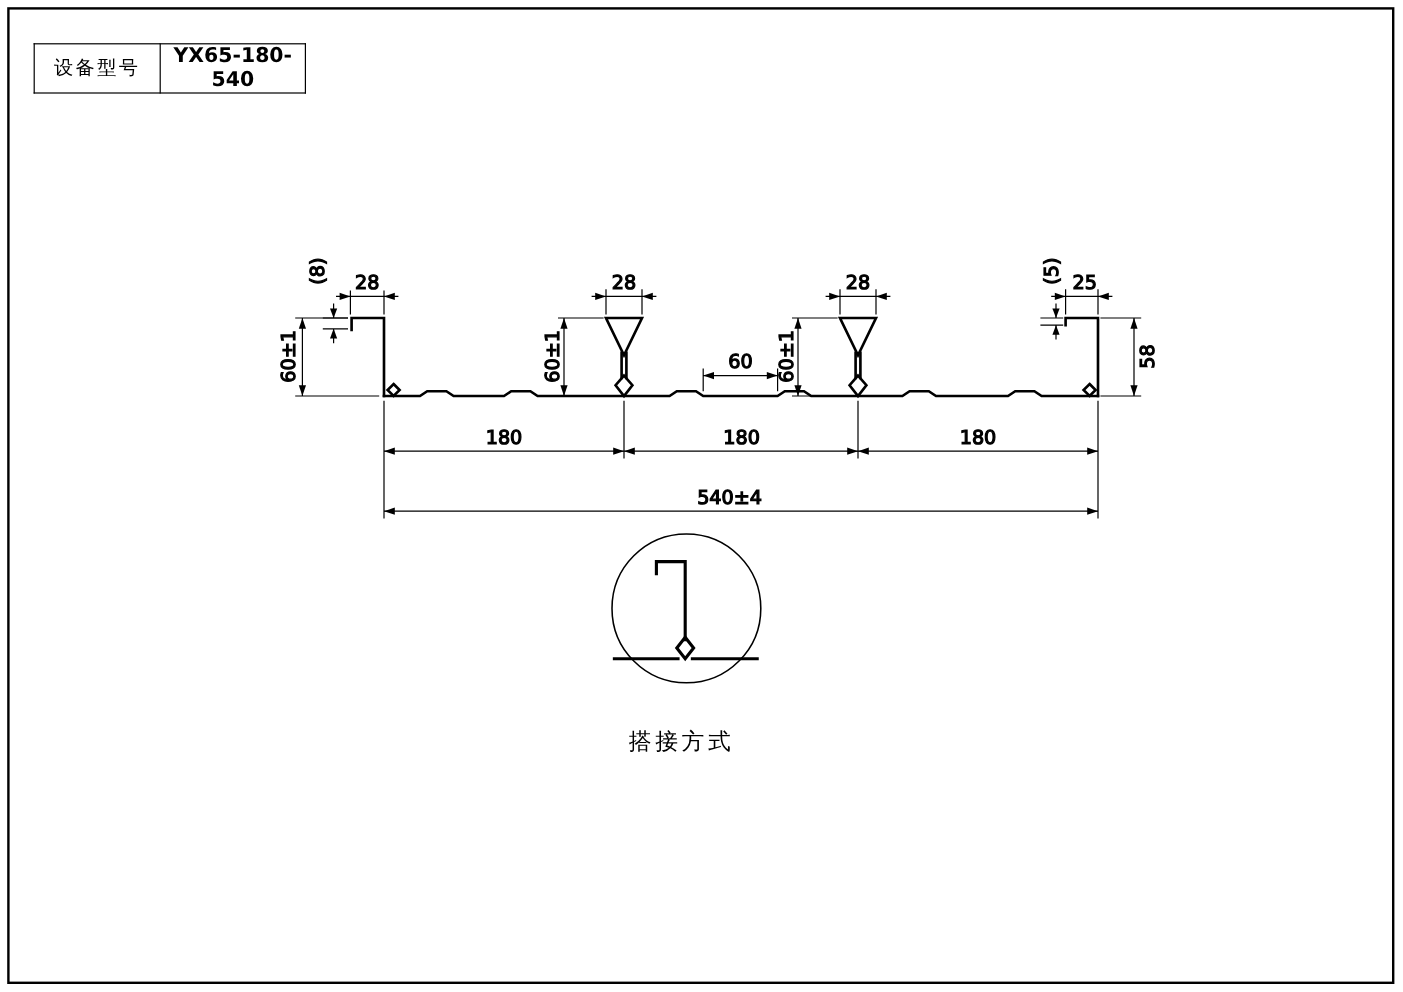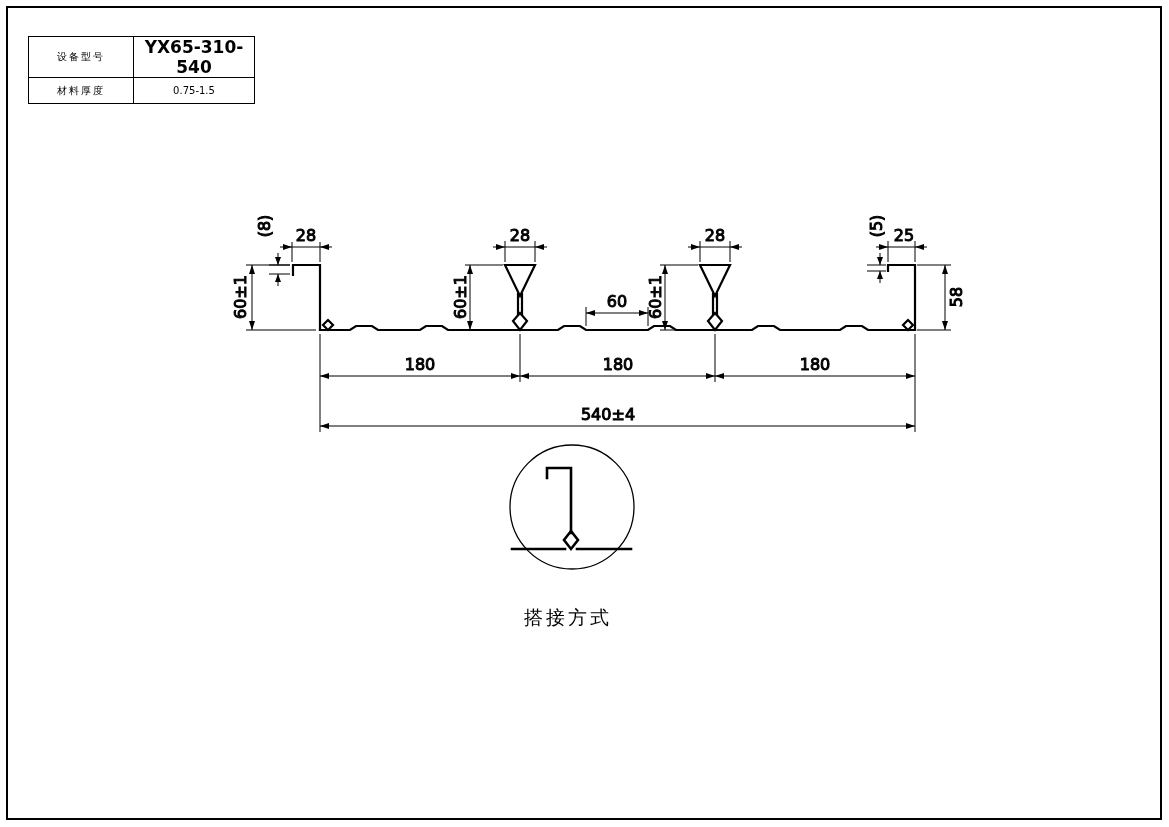--- a/index.html
+++ b/index.html
@@ -1,20 +1,20 @@
 <!DOCTYPE html>
 <html><head>
 <meta charset="utf-8">
 <style>
   html,body{margin:0;padding:0;background:#fff;}
   body{width:1169px;height:827px;position:relative;overflow:hidden;
        font-family:"DejaVu Sans",sans-serif;color:#000;}
   #drawing{position:absolute;left:0;top:0;}
   .title-block{position:absolute;left:28px;top:36px;border-collapse:collapse;background:#fff;}
-  .title-block td{border:1px solid #000;padding:0 3px;height:25px;font-size:10px;
+  .title-block td{border:1px solid #000;padding:0 3px;height:25px;font-size:16px;
                   color:#000;text-align:center;vertical-align:middle;}
   .title-block td.lbl{width:98px;letter-spacing:2px;}
   .title-block td.val{width:114px;}
   .title-block td.model{font-size:17px;font-weight:600;letter-spacing:0px;}
   .title-block td.hdr{letter-spacing:6px;font-size:14px;}
   svg text{fill:#000;font-family:"DejaVu Sans",sans-serif;}
   .dim{font-size:16px;}
   .caption{font-size:19px;letter-spacing:3px;}
 </style>
 </head>
@@ -159,20 +159,16 @@
       <path d="M 577 549 L 631 549"></path>
     </g>
     <text class="caption" x="568" y="624" text-anchor="middle">搭接方式</text>
   </g>
 </svg>
 
 <table class="title-block">
   <tbody>
     <tr>
       <td class="lbl">设备型号</td>
-      <td class="val model">YX65-310-540</td>
-    </tr>
-    <tr>
-      <td class="lbl">材料厚度</td>
-      <td class="val">0.75-1.5</td>
+      <td class="val model">YX65-180-540</td>
     </tr>
   </tbody>
 </table>
 
 </body></html>

